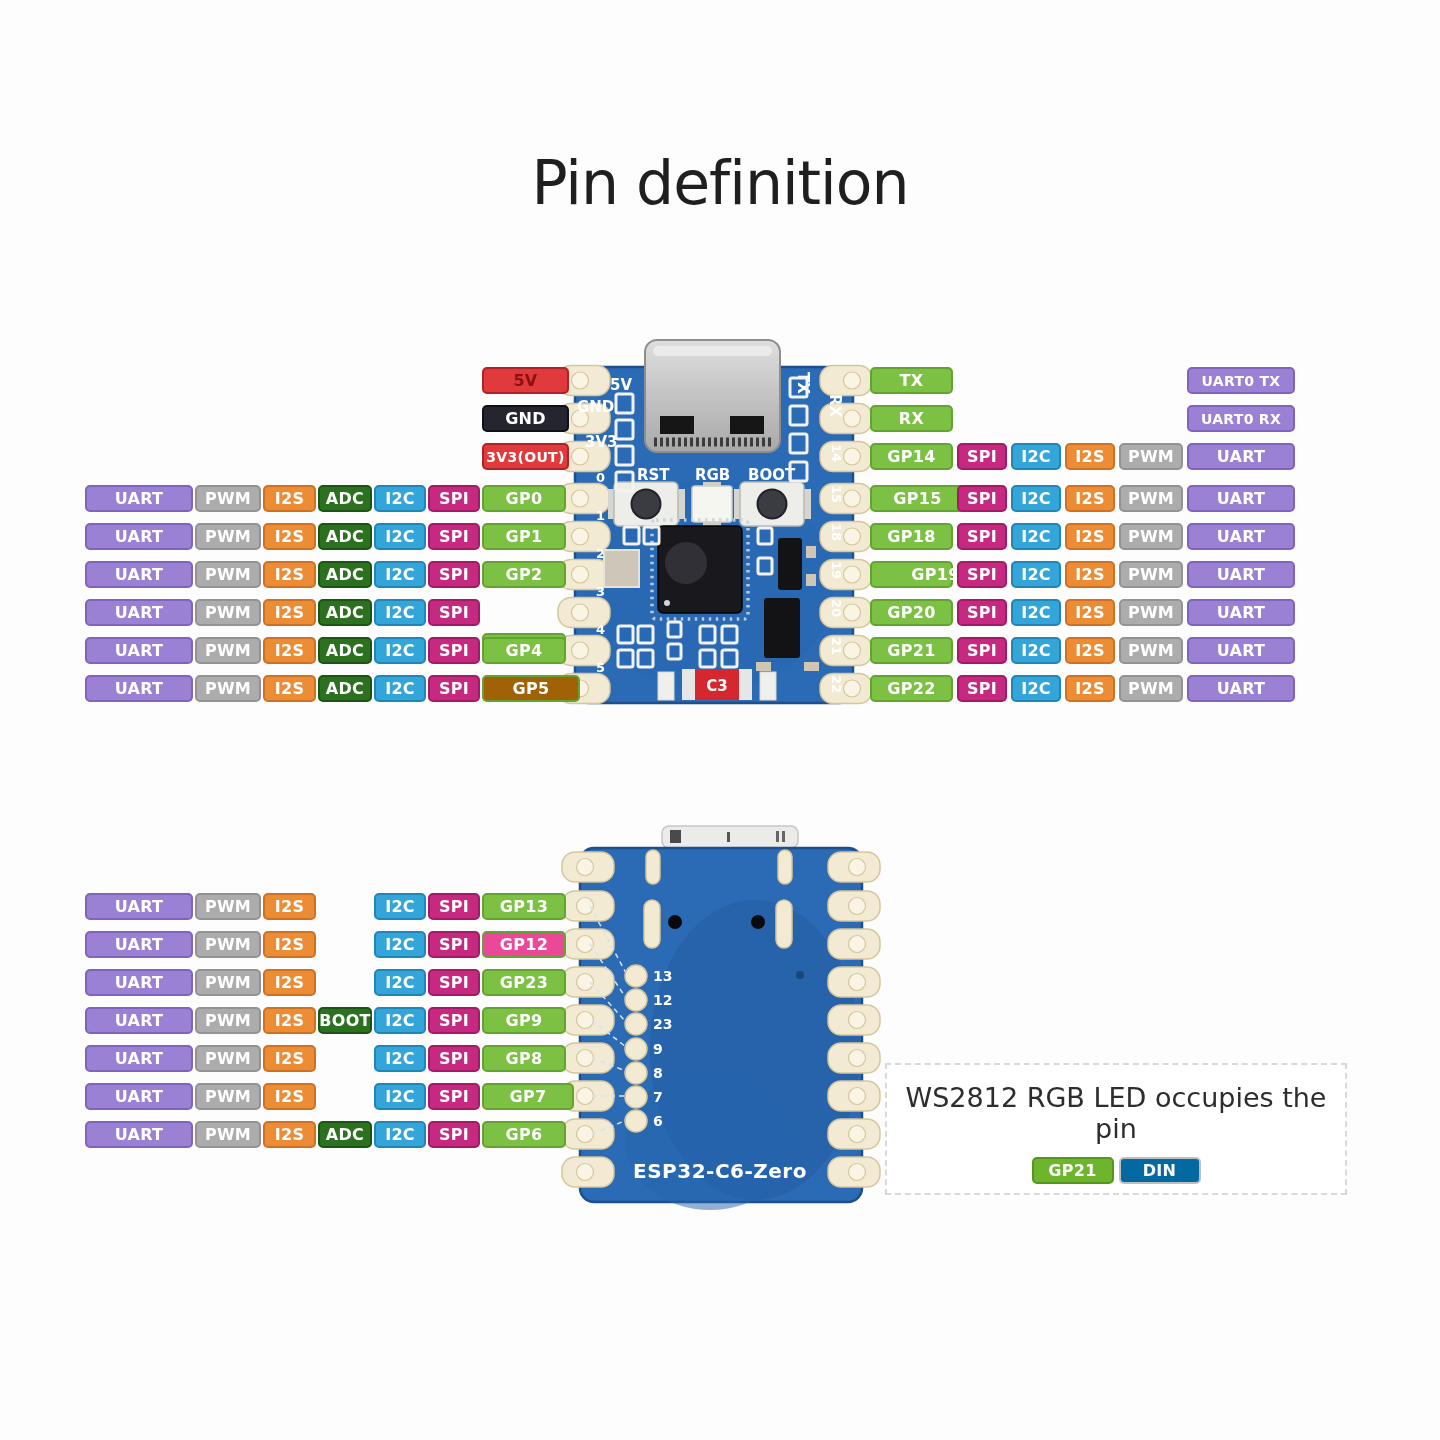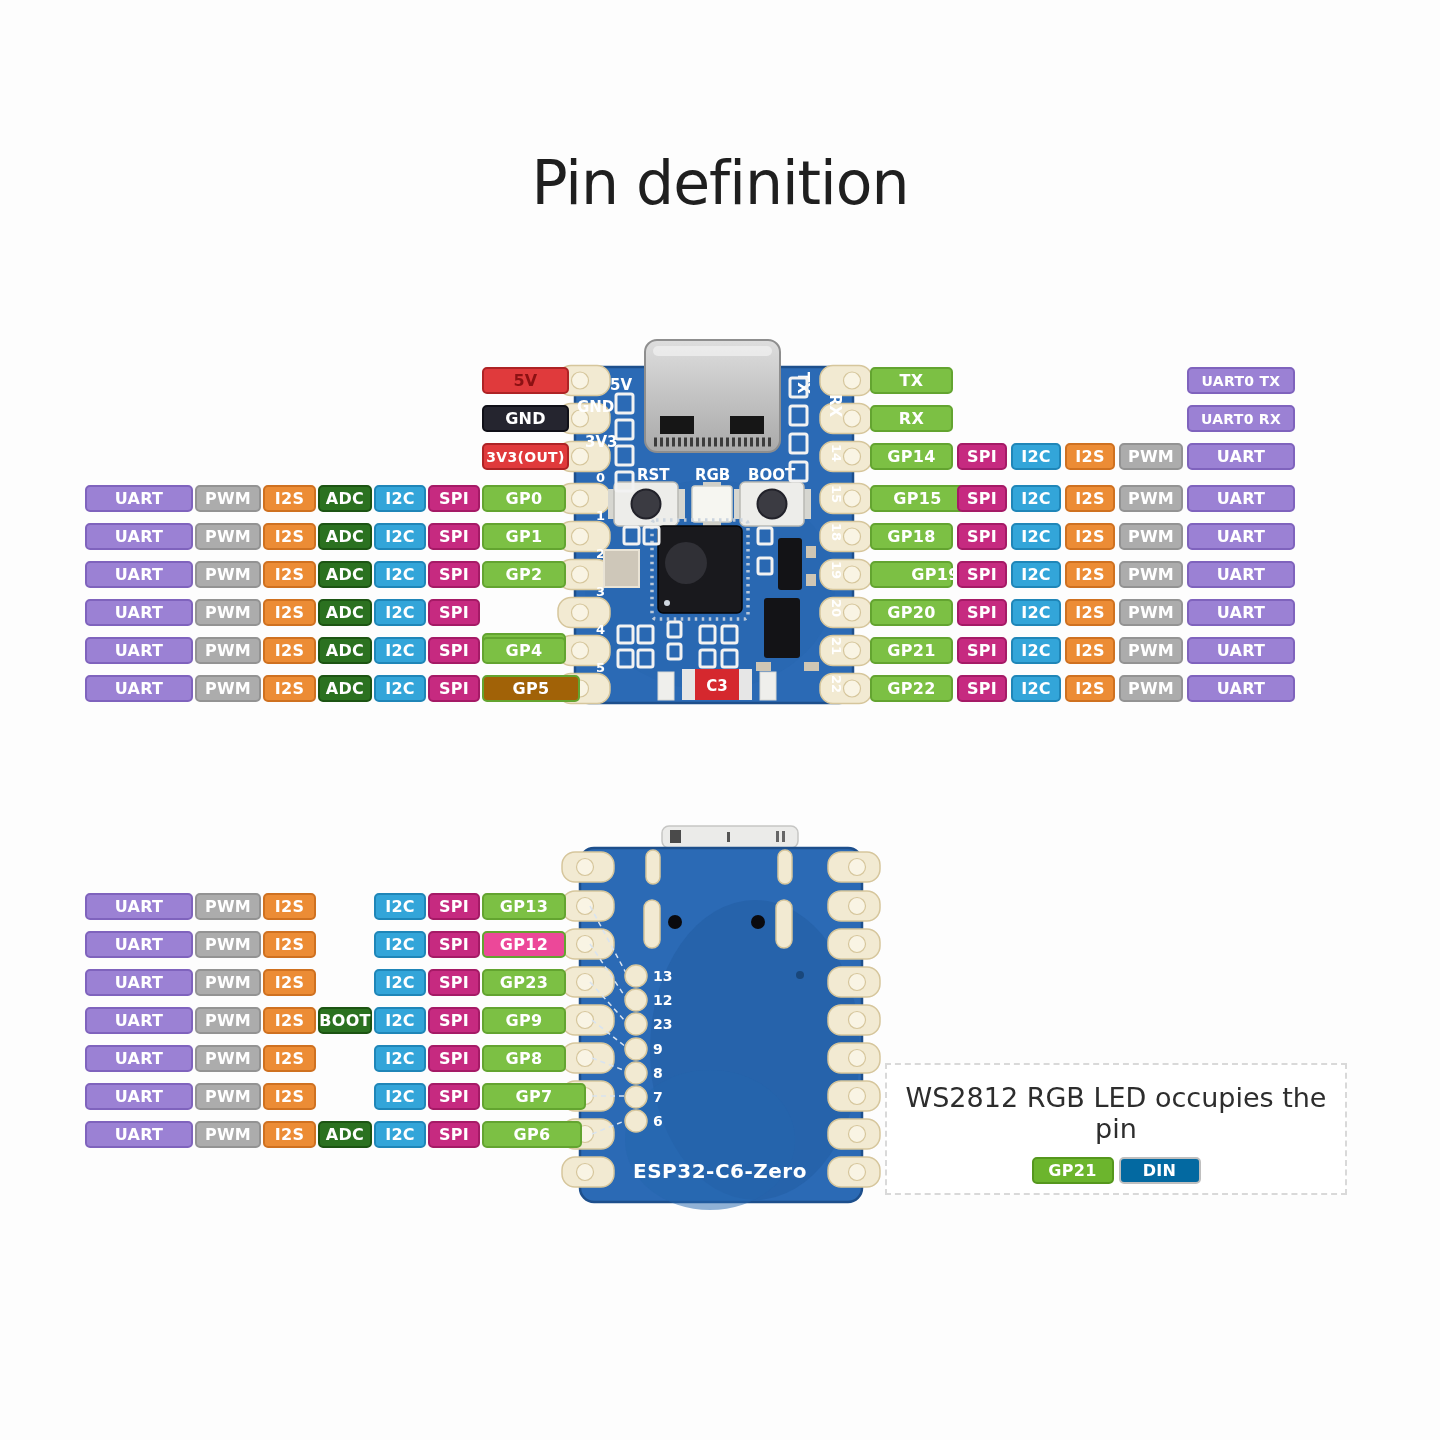--- a/index.html
+++ b/index.html
@@ -407,21 +407,21 @@
     <div class="badge" style="background: rgb(172, 172, 172); border-color: rgb(147, 147, 147); left: 195px; top: 1045px; width: 66px;">PWM</div>
     <div class="badge" style="background: rgb(236, 140, 53); border-color: rgb(207, 113, 32); left: 263px; top: 1045px; width: 53px;">I2S</div>
     <div class="badge" style="background: rgb(51, 165, 217); border-color: rgb(31, 134, 184); left: 374px; top: 1045px; width: 52px;">I2C</div>
     <div class="badge" style="background: rgb(198, 42, 128); border-color: rgb(165, 26, 102); left: 428px; top: 1045px; width: 52px;">SPI</div>
     <div class="badge" style="background: rgb(124, 192, 68); border-color: rgb(99, 164, 48); left: 482px; top: 1045px; width: 84px;">GP8</div>
     <div class="badge" style="background: rgb(155, 129, 212); border-color: rgb(127, 99, 189); left: 85px; top: 1083px; width: 108px;">UART</div>
     <div class="badge" style="background: rgb(172, 172, 172); border-color: rgb(147, 147, 147); left: 195px; top: 1083px; width: 66px;">PWM</div>
     <div class="badge" style="background: rgb(236, 140, 53); border-color: rgb(207, 113, 32); left: 263px; top: 1083px; width: 53px;">I2S</div>
     <div class="badge" style="background: rgb(51, 165, 217); border-color: rgb(31, 134, 184); left: 374px; top: 1083px; width: 52px;">I2C</div>
     <div class="badge" style="background: rgb(198, 42, 128); border-color: rgb(165, 26, 102); left: 428px; top: 1083px; width: 52px;">SPI</div>
-    <div class="badge" style="background: rgb(124, 192, 68); border-color: rgb(99, 164, 48); left: 482px; top: 1083px; width: 104px;">GP7</div>
+    <div class="badge" style="background: rgb(124, 192, 68); border-color: rgb(99, 164, 48); left: 482px; top: 1083px; width: 92px;">GP7</div>
     <div class="badge" style="background: rgb(155, 129, 212); border-color: rgb(127, 99, 189); left: 85px; top: 1121px; width: 108px;">UART</div>
     <div class="badge" style="background: rgb(172, 172, 172); border-color: rgb(147, 147, 147); left: 195px; top: 1121px; width: 66px;">PWM</div>
     <div class="badge" style="background: rgb(236, 140, 53); border-color: rgb(207, 113, 32); left: 263px; top: 1121px; width: 53px;">I2S</div>
     <div class="badge" style="background: rgb(43, 113, 32); border-color: rgb(28, 84, 19); left: 318px; top: 1121px; width: 54px;">ADC</div>
     <div class="badge" style="background: rgb(51, 165, 217); border-color: rgb(31, 134, 184); left: 374px; top: 1121px; width: 52px;">I2C</div>
     <div class="badge" style="background: rgb(198, 42, 128); border-color: rgb(165, 26, 102); left: 428px; top: 1121px; width: 52px;">SPI</div>
-    <div class="badge" style="background: rgb(124, 192, 68); border-color: rgb(99, 164, 48); left: 482px; top: 1121px; width: 100px;">GP6</div>
+    <div class="badge" style="background: rgb(124, 192, 68); border-color: rgb(99, 164, 48); left: 482px; top: 1121px; width: 84px;">GP6</div>
   </div>
 
 </body></html>

